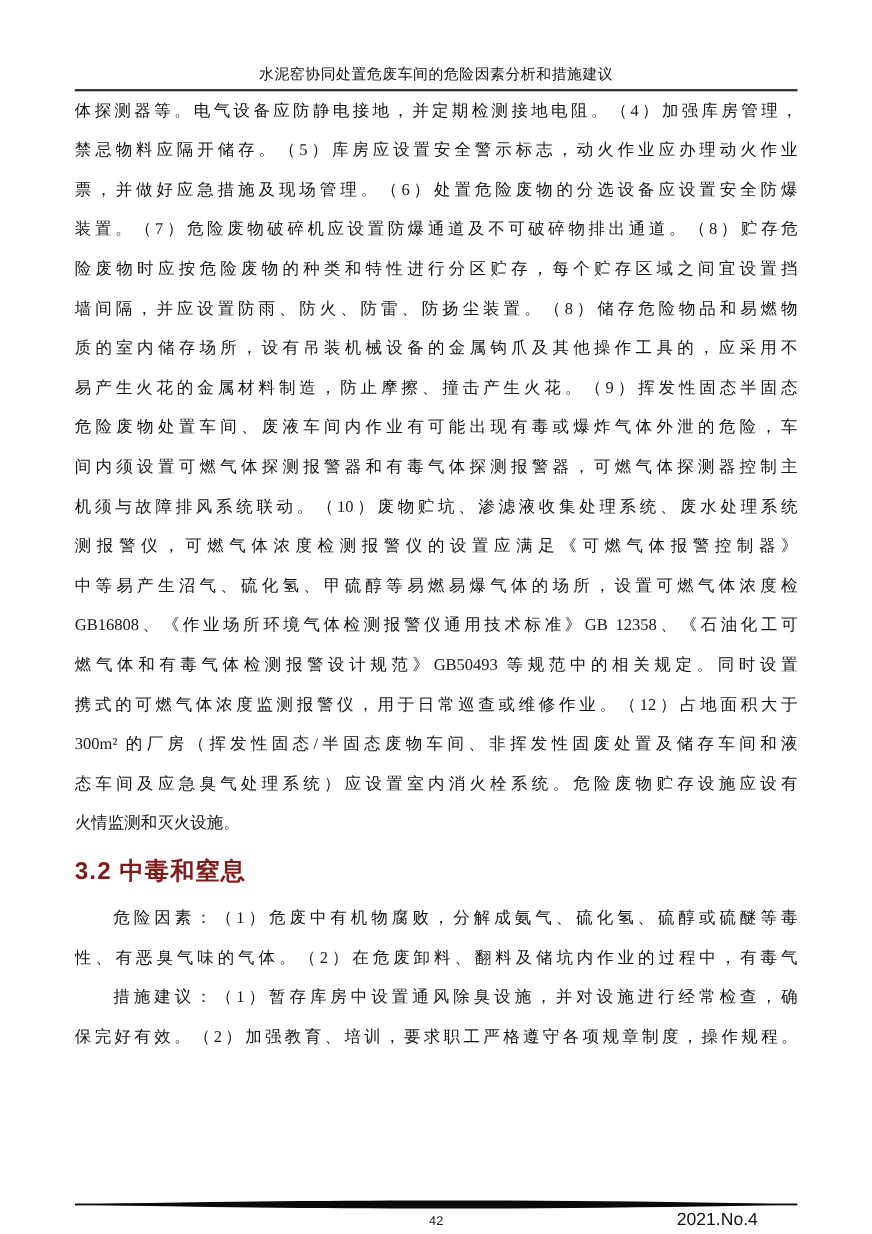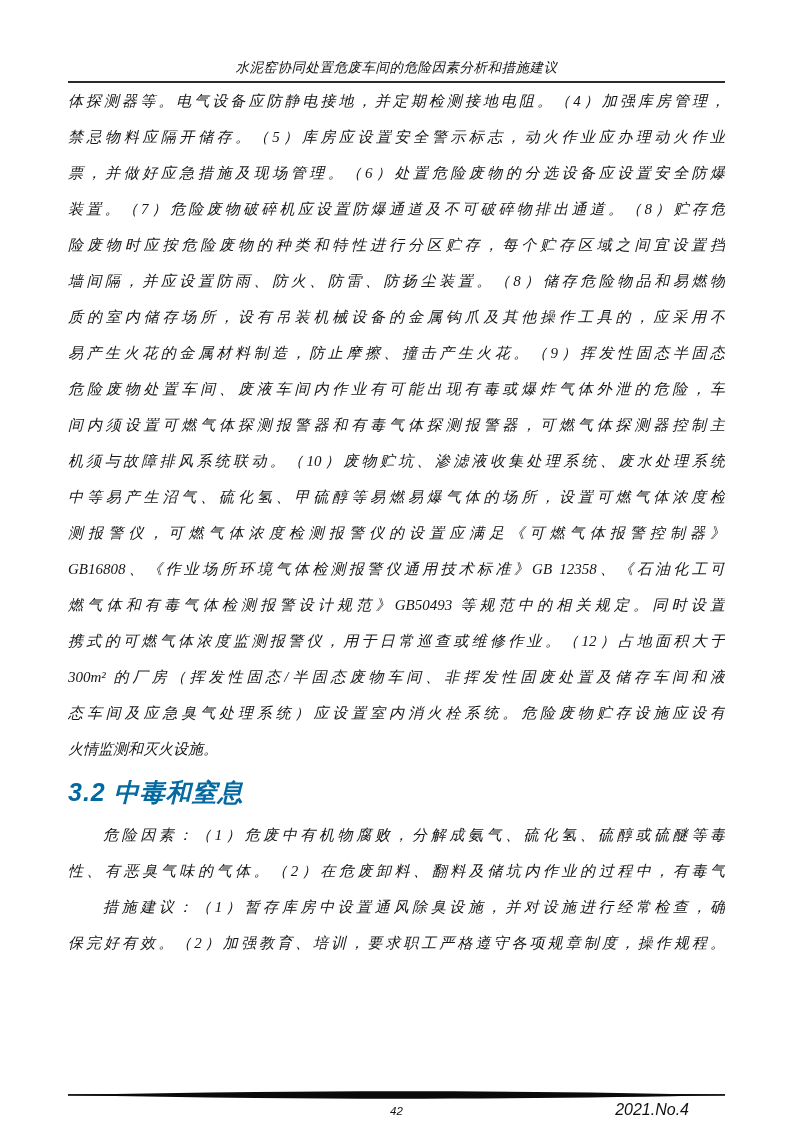--- a/index.html
+++ b/index.html
@@ -6,21 +6,20 @@
   html, body { background: #ffffff; }
   .page {
     position: relative;
     width: 793px;
     height: 1122px;
     margin: 0 auto;
     background: #ffffff;
     font-family: "Liberation Serif", "DejaVu Serif", serif;
     color: #1c1c1c;
     overflow: hidden;
-    font-style: italic;
   }
   
   .running-title {
     padding-top: 58px;
     text-align: center;
     font-size: 13.5px;
     line-height: 20px;
     letter-spacing: 0.5px;
     color: #111;
   }
@@ -39,25 +38,25 @@
     text-align: justify;
     text-align-last: justify;
     color: #151515;
   }
   .line.end { text-align-last: left; }
   .line.indent { text-indent: 35px; }
   .sec-heading {
     height: 50px;
     display: flex;
     align-items: center;
-    font-size: 25px;
+    font-size: 22px;
     font-weight: 700;
     letter-spacing: 1px;
     font-family: "Liberation Sans", "DejaVu Sans", sans-serif;
-    color: #0369a1;
+    color: #7f1d1d;
   }
   
   .footer {
     position: absolute;
     left: 68px;
     right: 68px;
     top: 1090px;
   }
   .footer-bar { display: block; width: 657px; height: 10px; }
   .footer-row {
@@ -91,22 +90,22 @@
         <div class="line">禁忌物料应隔开储存。（5）库房应设置安全警示标志，动火作业应办理动火作业</div>
         <div class="line">票，并做好应急措施及现场管理。（6）处置危险废物的分选设备应设置安全防爆</div>
         <div class="line">装置。（7）危险废物破碎机应设置防爆通道及不可破碎物排出通道。（8）贮存危</div>
         <div class="line">险废物时应按危险废物的种类和特性进行分区贮存，每个贮存区域之间宜设置挡</div>
         <div class="line">墙间隔，并应设置防雨、防火、防雷、防扬尘装置。（8）储存危险物品和易燃物</div>
         <div class="line">质的室内储存场所，设有吊装机械设备的金属钩爪及其他操作工具的，应采用不</div>
         <div class="line">易产生火花的金属材料制造，防止摩擦、撞击产生火花。（9）挥发性固态半固态</div>
         <div class="line">危险废物处置车间、废液车间内作业有可能出现有毒或爆炸气体外泄的危险，车</div>
         <div class="line">间内须设置可燃气体探测报警器和有毒气体探测报警器，可燃气体探测器控制主</div>
         <div class="line">机须与故障排风系统联动。（10）废物贮坑、渗滤液收集处理系统、废水处理系统</div>
+        <div class="line">测报警仪，可燃气体浓度检测报警仪的设置应满足《可燃气体报警控制器》</div>
         <div class="line">中等易产生沼气、硫化氢、甲硫醇等易燃易爆气体的场所，设置可燃气体浓度检</div>
-        <div class="line">测报警仪，可燃气体浓度检测报警仪的设置应满足《可燃气体报警控制器》</div>
         <div class="line">GB16808、《作业场所环境气体检测报警仪通用技术标准》GB 12358、《石油化工可</div>
         <div class="line">燃气体和有毒气体检测报警设计规范》GB50493 等规范中的相关规定。同时设置</div>
         <div class="line">携式的可燃气体浓度监测报警仪，用于日常巡查或维修作业。（12）占地面积大于</div>
         <div class="line">300m² 的厂房（挥发性固态/半固态废物车间、非挥发性固废处置及储存车间和液</div>
         <div class="line">态车间及应急臭气处理系统）应设置室内消火栓系统。危险废物贮存设施应设有</div>
         <div class="line end">火情监测和灭火设施。</div>
       </div>
 
     <div class="sec-heading">3.2 中毒和窒息</div>
 

